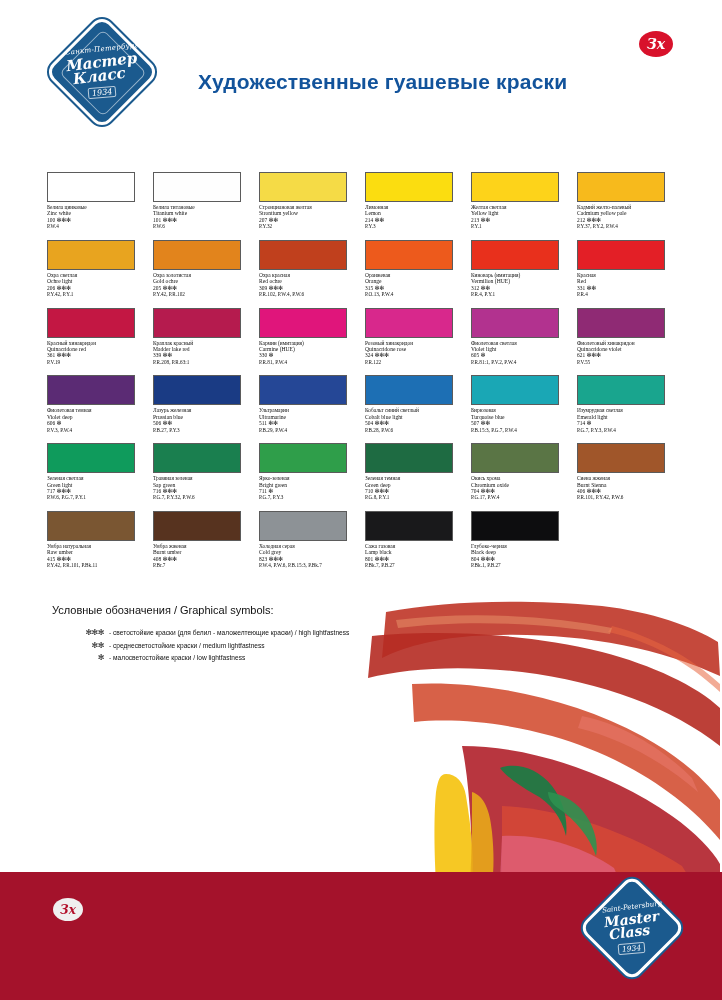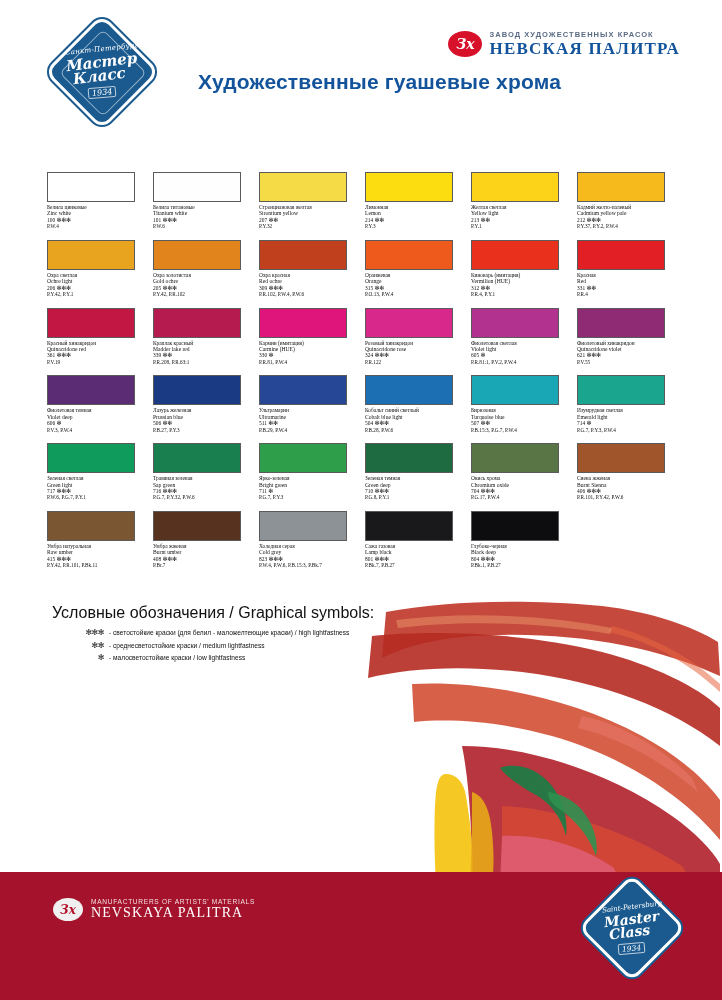--- a/index.html
+++ b/index.html
@@ -69,21 +69,21 @@
   .l-ru{font-family:"Liberation Serif",serif;font-size:5.4px;line-height:6.3px;color:#111;white-space:nowrap;}
   .l-en{font-family:"Liberation Serif",serif;font-size:5.6px;line-height:6.4px;color:#111;white-space:nowrap;}
   .l-code{font-family:"Liberation Serif",serif;font-size:5.4px;line-height:6.4px;color:#111;white-space:nowrap;}
   .l-code .st{letter-spacing:-.2px;font-size:6px;}
   .l-pig{font-family:"Liberation Serif",serif;font-size:5.2px;line-height:6.2px;color:#111;white-space:nowrap;}
 
   
   .legend{position:absolute;left:52px;top:604px;width:400px;}
   .legend-title{
     font-family:"Liberation Sans",sans-serif;
-    font-size:16px;font-weight:normal;color:#111;margin-bottom:6px;
+    font-size:11px;font-weight:normal;color:#111;margin-bottom:12px;
   }
   .legend-row{display:flex;align-items:baseline;margin-bottom:3.5px;font-family:"Liberation Sans",sans-serif;font-size:6.6px;color:#111;}
   .legend-stars{width:52px;text-align:right;padding-right:5px;font-size:8px;letter-spacing:-.5px;}
   .legend-txt{white-space:nowrap;}
 
   
   .art{position:absolute;left:352px;top:596px;width:370px;height:286px;overflow:hidden;}
 
   
   .banner{
@@ -137,27 +137,23 @@
       <div class="mk-text">
         <div class="mk-t1">Санкт-Петербург</div>
         <div class="mk-t2">Мастер</div>
         <div class="mk-t3">Класс</div>
         <div class="mk-t4">1934</div>
       </div>
     </div>
 
     <div class="np-logo">
       <div class="np-badge">Зх</div>
-      <div class="np-lines">
-        <div class="np-sub">ЗАВОД ХУДОЖЕСТВЕННЫХ КРАСОК</div>
-        <div class="np-main">НЕВСКАЯ ПАЛИТРА</div>
-      </div>
     </div>
 
-    <div class="main-title">Художественные гуашевые  хрома</div>
+    <div class="main-title">Художественные гуашевые  краски</div>
   </div>
 
   <div class="grid" id="swatch-grid">
       <div class="row">
         <div class="cell">
           <div class="chip" style="background: rgb(255, 255, 255);"></div>
           <div class="lbl">
             <div class="l-ru">Белила цинковые</div>
             <div class="l-en">Zinc white</div>
             <div class="l-code"><span>100</span> <span class="st">✻✻✻</span></div>
@@ -527,24 +523,20 @@
         <path d="M44,24 C110,16 190,18 260,32 L258,38 C188,26 110,24 46,32 Z" fill="#f0a070" opacity="0.45"></path>
       </g>
     </svg>
   </div>
 
   <div class="banner">
     <div class="banner-edge"></div>
 
     <div class="banner-np">
       <div class="banner-badge">Зх</div>
-      <div class="np-lines">
-        <div class="banner-sub">MANUFACTURERS OF ARTISTS' MATERIALS</div>
-        <div class="banner-main">NEVSKAYA PALITRA</div>
-      </div>
     </div>
 
 
     <div class="banner-mk">
       <div class="bmk-d"></div>
       <div class="bmk-txt">
         <div class="bmk-1">Saint-Petersburg</div>
         <div class="bmk-2">Master</div>
         <div class="bmk-3">Class</div>
         <div class="bmk-4">1934</div>

